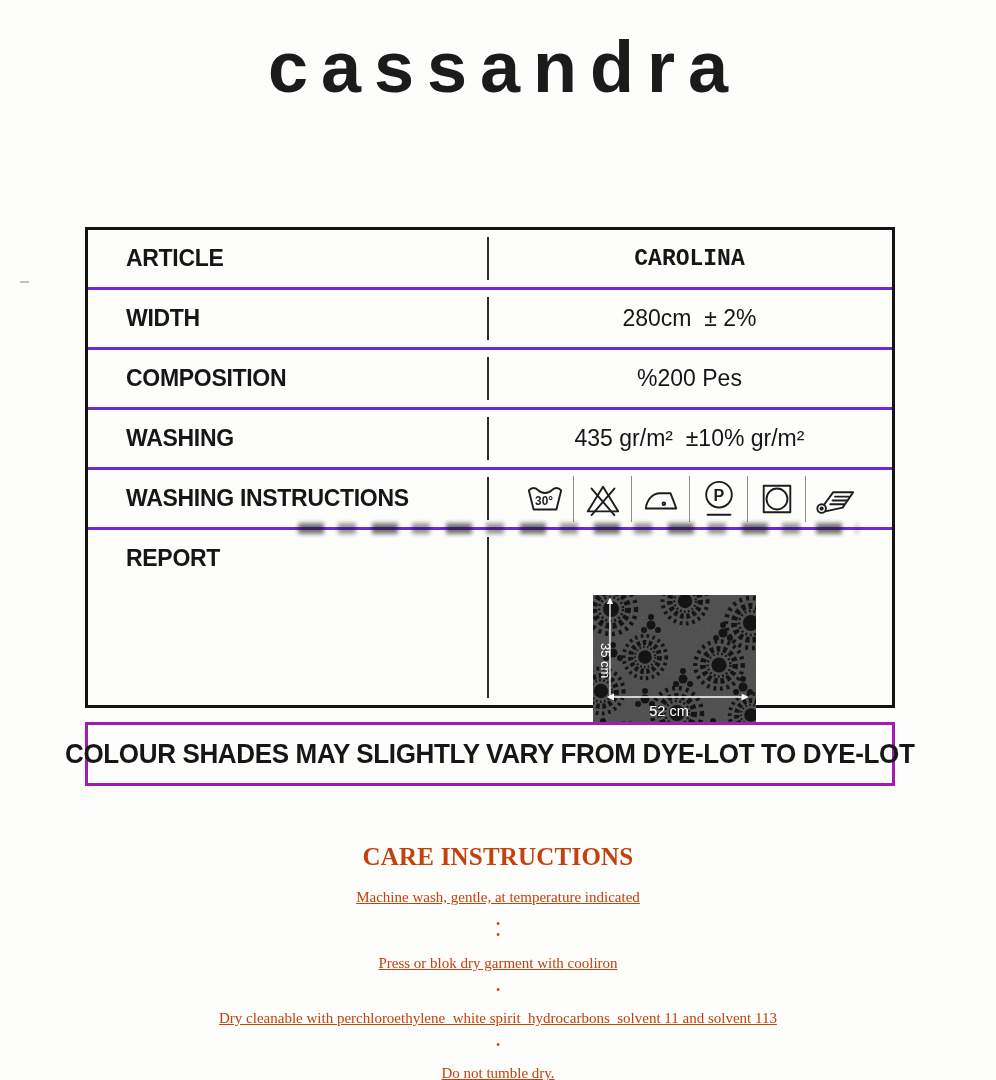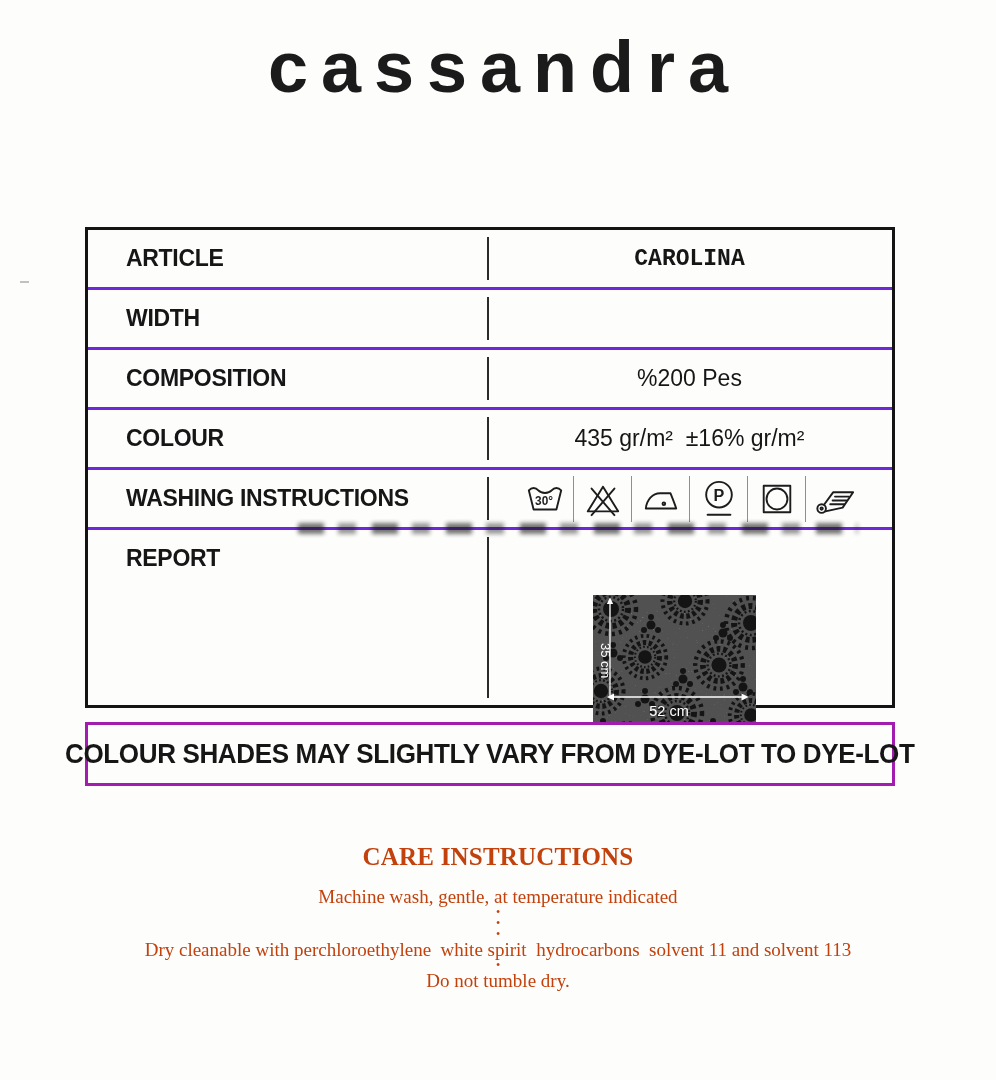--- a/index.html
+++ b/index.html
@@ -84,50 +84,51 @@
   
   .care{
     position:absolute;left:0;top:843px;width:100%;text-align:center;
     font-family:"Liberation Serif",serif;color:#c2410c;
   }
   .care-title{
     font-size:25px;font-weight:bold;margin:0 0 16px 0;
     letter-spacing:0.2px;
   }
   .care-line{
-    font-size:19px;line-height:20px;margin:0;white-space:pre-wrap;
+    font-size:15px;line-height:20px;margin:12px;white-space:pre-wrap;text-decoration:underline;
   }
   .care-dot{font-size:12px;line-height:11px;margin:0;}
 </style>
 </head>
 <body>
 
 <div class="page">
 
   <h1 class="logo">cassandra</h1>
 
   <div class="spec-table">
 
     <div class="row">
       <div class="cell-label">ARTICLE</div>
       <div class="cell-value value-bold">CAROLINA</div>
     </div>
 
     <div class="row">
       <div class="cell-label">WIDTH</div>
+      <div class="cell-value">280cm  ± 2%</div>
     </div>
 
     <div class="row">
       <div class="cell-label">COMPOSITION</div>
       <div class="cell-value">%200 Pes</div>
     </div>
 
     <div class="row">
-      <div class="cell-label">COLOUR</div>
-      <div class="cell-value">435 gr/m²  ±16% gr/m²</div>
+      <div class="cell-label">WASHING</div>
+      <div class="cell-value">435 gr/m²  ±10% gr/m²</div>
     </div>
 
     <div class="row">
       <div class="cell-label">WASHING INSTRUCTIONS</div>
       <div class="cell-value">
         <div class="icon-strip">
 
           <span class="icon-slot">
             <svg class="care-icon" width="38" height="40" viewBox="0 0 40 40">
               <path d="M3 11 C6 7.5 10 7.5 13 11 C16 14.5 24 14.5 27 11 C30 7.5 34 7.5 37 11 L32 31 L8 31 Z"></path>
@@ -244,19 +245,20 @@
 
   <div class="notice">
     <span class="notice-text">COLOUR SHADES MAY SLIGHTLY VARY FROM DYE-LOT TO DYE-LOT</span>
   </div>
 
   <div class="care">
     <h2 class="care-title">CARE INSTRUCTIONS</h2>
     <p class="care-line">Machine wash, gentle, at temperature indicated</p>
     <p class="care-dot">•</p>
     <p class="care-dot">•</p>
+    <p class="care-line">Press or blok dry garment with cooliron</p>
     <p class="care-dot">•</p>
     <p class="care-line">Dry cleanable with perchloroethylene  white spirit  hydrocarbons  solvent 11 and solvent 113</p>
     <p class="care-dot">•</p>
     <p class="care-line">Do not tumble dry.</p>
   </div>
 
 </div>
 
 </body></html>

